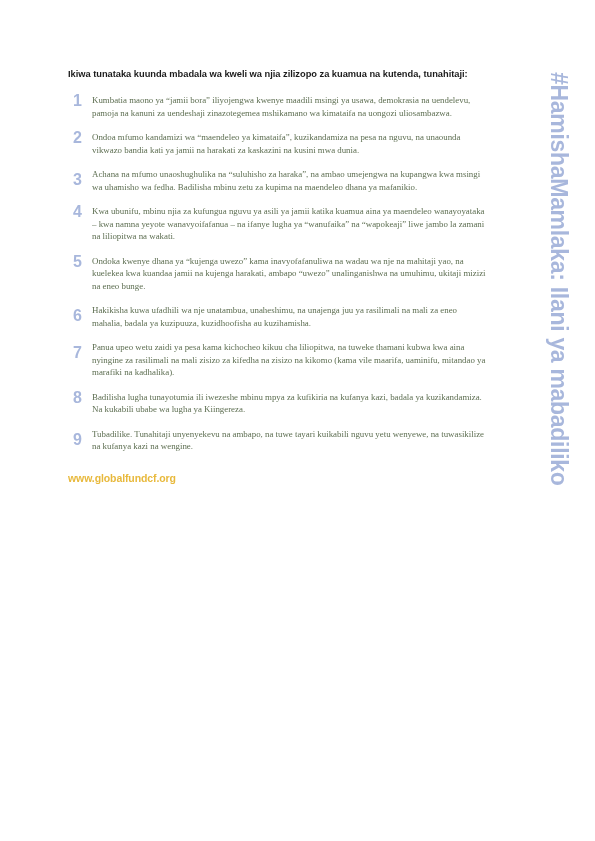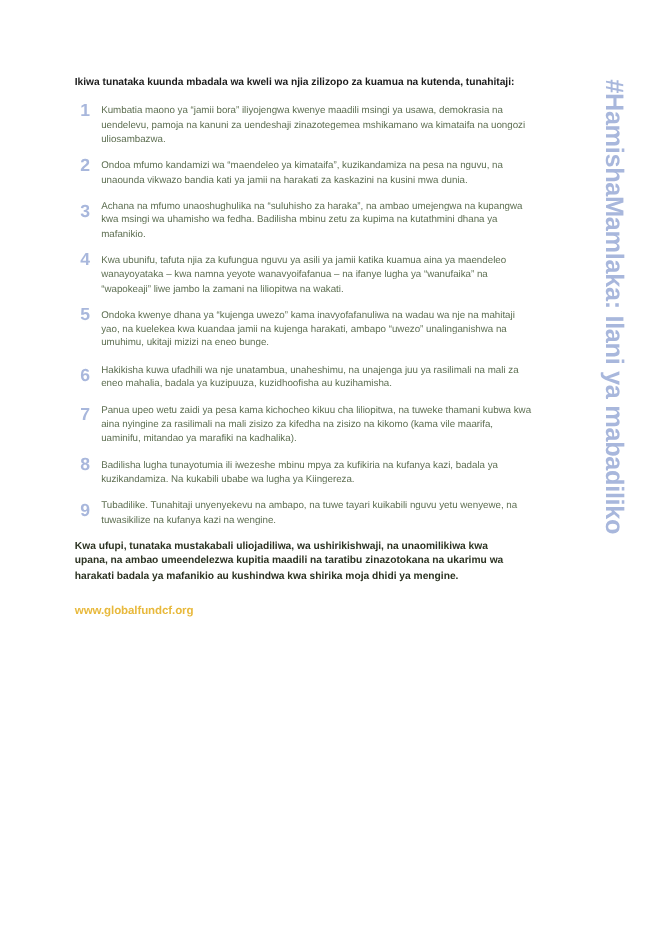--- a/index.html
+++ b/index.html
@@ -69,20 +69,21 @@
   .item-num.shift-down {
     padding-top: 5px;
   }
 
   .item-text {
     flex: 1 1 auto;
     font-size: 8.9px;
     line-height: 12.7px;
     color: #5E6F52;
     letter-spacing: -0.01px;
+    font-family: Liberation Serif, serif;
   }
 
   .outro {
     font-size: 9.3px;
     line-height: 13.4px;
     font-weight: bold;
     color: #2c3322;
     margin: 2px 0 0 0;
     width: 400px;
   }
@@ -134,26 +135,26 @@
         <span class="item-text">Kumbatia maono ya “jamii bora” iliyojengwa kwenye maadili msingi ya usawa, demokrasia na uendelevu, pamoja na kanuni za uendeshaji zinazotegemea mshikamano wa kimataifa na uongozi uliosambazwa.</span>
       </li>
 
       <li class="list-item">
         <span class="item-num">2</span>
         <span class="item-text">Ondoa mfumo kandamizi wa “maendeleo ya kimataifa”, kuzikandamiza na pesa na nguvu, na unaounda vikwazo bandia kati ya jamii na harakati za kaskazini na kusini mwa dunia.</span>
       </li>
 
       <li class="list-item">
         <span class="item-num shift-down">3</span>
-        <span class="item-text">Achana na mfumo unaoshughulika na “suluhisho za haraka”, na ambao umejengwa na kupangwa kwa msingi wa uhamisho wa fedha. Badilisha mbinu zetu za kupima na kutathmini dhana ya mafanikio.</span>
+        <span class="item-text">Achana na mfumo unaoshughulika na “suluhisho za haraka”, na ambao umejengwa na kupangwa kwa msingi wa uhamisho wa fedha. Badilisha mbinu zetu za kupima na maendeleo dhana ya mafanikio.</span>
       </li>
 
       <li class="list-item">
         <span class="item-num">4</span>
-        <span class="item-text">Kwa ubunifu, tafuta njia za kufungua nguvu ya asili ya jamii katika kuamua aina ya maendeleo wanayoyataka – kwa namna yeyote wanavyoifafanua – na ifanye lugha ya “wanufaika” na “wapokeaji” liwe jambo la zamani na liliopitwa na wakati.</span>
+        <span class="item-text">Kwa ubunifu, mbinu njia za kufungua nguvu ya asili ya jamii katika kuamua aina ya maendeleo wanayoyataka – kwa namna yeyote wanavyoifafanua – na ifanye lugha ya “wanufaika” na “wapokeaji” liwe jambo la zamani na liliopitwa na wakati.</span>
       </li>
 
       <li class="list-item">
         <span class="item-num">5</span>
         <span class="item-text">Ondoka kwenye dhana ya “kujenga uwezo” kama inavyofafanuliwa na wadau wa nje na mahitaji yao, na kuelekea kwa kuandaa jamii na kujenga harakati, ambapo “uwezo” unalinganishwa na umuhimu, ukitaji mizizi na eneo bunge.</span>
       </li>
 
       <li class="list-item">
         <span class="item-num shift-down">6</span>
         <span class="item-text">Hakikisha kuwa ufadhili wa nje unatambua, unaheshimu, na unajenga juu ya rasilimali na mali za eneo mahalia, badala ya kuzipuuza, kuzidhoofisha au kuzihamisha.</span>
@@ -169,21 +170,20 @@
         <span class="item-text">Badilisha lugha tunayotumia ili iwezeshe mbinu mpya za kufikiria na kufanya kazi, badala ya kuzikandamiza. Na kukabili ubabe wa lugha ya Kiingereza.</span>
       </li>
 
       <li class="list-item">
         <span class="item-num shift-down">9</span>
         <span class="item-text">Tubadilike. Tunahitaji unyenyekevu na ambapo, na tuwe tayari kuikabili nguvu yetu wenyewe, na tuwasikilize na kufanya kazi na wengine.</span>
       </li>
 
     </ul>
 
-    <p class="outro">Kwa ufupi, tunataka mustakabali uliojadiliwa, wa ushirikishwaji, na unaomilikiwa kwa upana, na ambao umeendelezwa kupitia maadili na taratibu zinazotokana na ukarimu wa harakati badala ya mafanikio au kushindwa kwa shirika moja dhidi ya mengine.</p>
 
     <div class="url">www.globalfundcf.org</div>
 
   </div>
 
   <div class="side-title-wrap">
     <div class="side-title">#HamishaMamlaka: Ilani ya mabadiliko</div>
   </div>
 
 </div>

